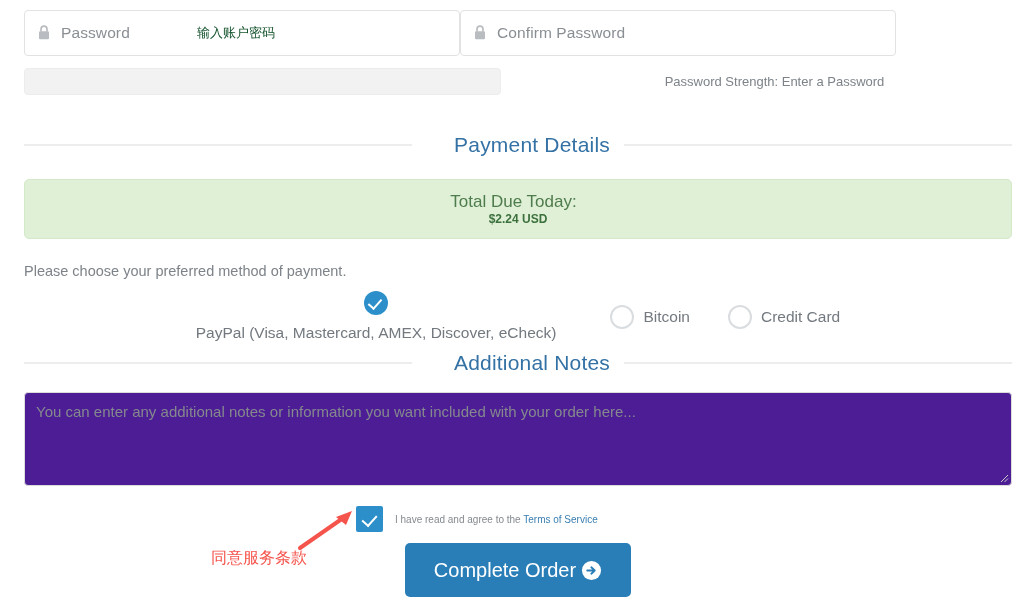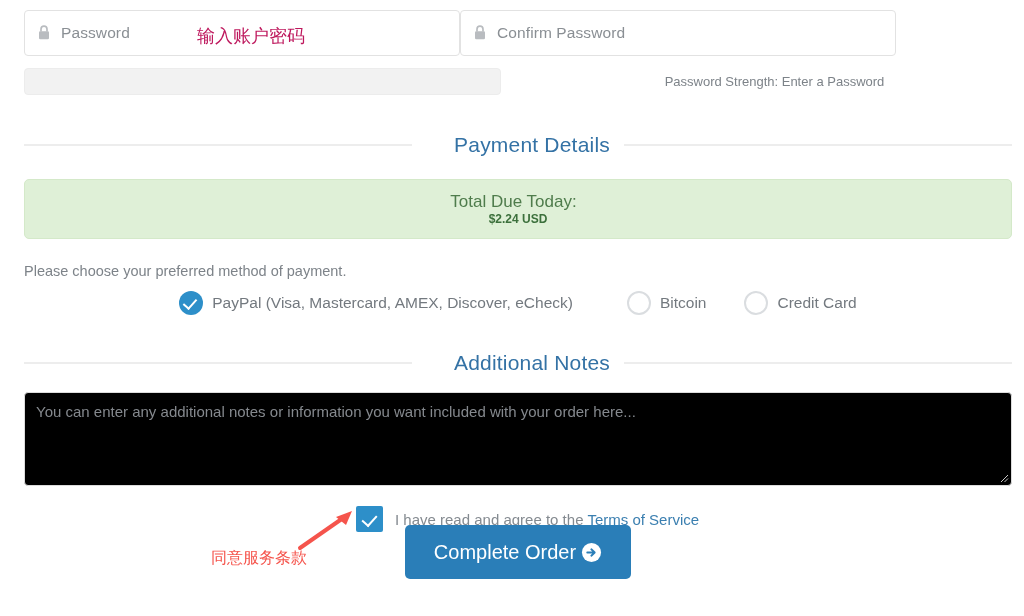--- a/index.html
+++ b/index.html
@@ -47,22 +47,22 @@
     flex: 0 0 auto;
     display: block;
   }
   .field-placeholder {
     font-size: 15.5px;
     color: #8a8f94;
     letter-spacing: 0.1px;
     white-space: nowrap;
   }
   .cn-note {
-    color: #be185d;
-    font-size: 18px;
+    color: #14532d;
+    font-size: 13px;
     white-space: nowrap;
     position: absolute;
   }
   .cn-note-1 { left: 172px; top: 13px; }
   .cn-note-2 { left: 212px; top: 13px; }
 
   
   .strength-bar {
     position: absolute;
     left: 24px;
@@ -182,32 +182,32 @@
     height: 11px;
     border: solid #ffffff;
     border-width: 0 2.4px 2.4px 0;
     transform: rotate(42deg);
   }
   .method-label {
     font-size: 15.5px;
     color: #73797f;
     white-space: nowrap;
   }
-  .method.m-paypal { margin-right: 16px; }
+  .method.m-paypal { margin-right: 16px; flex-direction: column; }
 
   
   .notes-box {
     position: absolute;
     left: 24px;
     top: 392px;
     width: 988px;
     height: 94px;
     border: 1px solid #dcdcdc;
     border-radius: 4px;
-    background: #000000;
+    background: #4c1d95;
     padding: 9px 11px;
   }
   .notes-placeholder {
     font-size: 15px;
     color: #85898e;
     line-height: 20px;
   }
   .resize-grip {
     position: absolute;
     right: 2px;
@@ -238,21 +238,21 @@
     position: absolute;
     left: 9px;
     top: 6px;
     width: 7px;
     height: 12px;
     border: solid #ffffff;
     border-width: 0 2.6px 2.6px 0;
     transform: rotate(42deg);
   }
   .terms-text {
-    font-size: 15px;
+    font-size: 10px;
     color: #848a90;
     white-space: nowrap;
   }
   .terms-link {
     color: #3b7fb0;
     text-decoration: none;
   }
 
   
   .arrow-svg {
@@ -268,21 +268,21 @@
     top: 548px;
     color: #f5544c;
     font-size: 16px;
     white-space: nowrap;
   }
 
   
   .submit-btn {
     position: absolute;
     left: 405px;
-    top: 525px;
+    top: 543px;
     width: 226px;
     height: 54px;
     background: #2a7eb8;
     border: none;
     border-radius: 5px;
     color: #ffffff;
     font-size: 20px;
     font-family: "Liberation Sans", sans-serif;
     display: flex;
     align-items: center;

